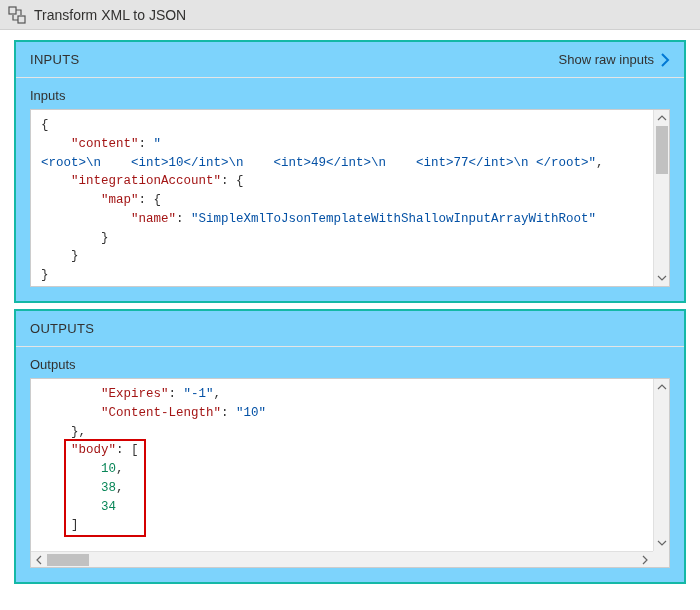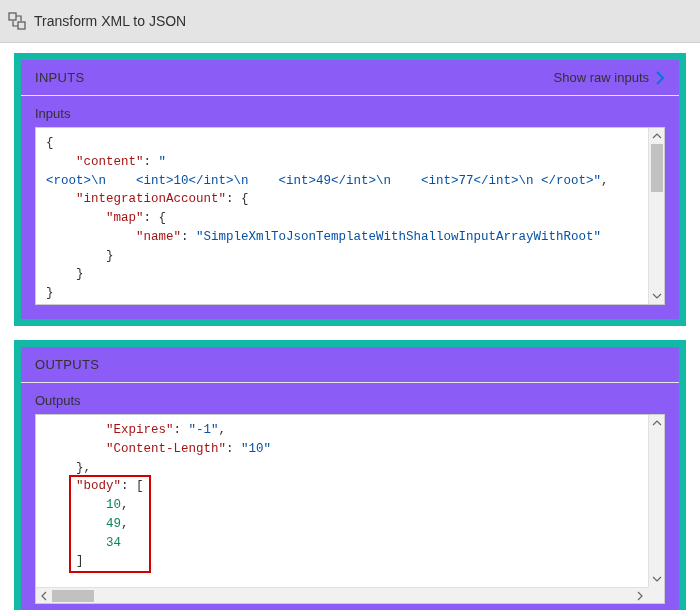--- a/index.html
+++ b/index.html
@@ -7,21 +7,21 @@
     font-family: "Segoe UI", Arial, sans-serif;
     font-size: 13px;
     background: #ffffff;
     color: #323130;
     width: 700px;
     height: 610px;
     overflow: hidden;
   }
   .title-bar {
     background: #e4e4e4;
-    height: 43px;
+    height: 30px;
     display: flex;
     align-items: center;
     padding: 0 8px;
     border-bottom: 1px solid #d0d0d0;
   }
   .title-icon {
     width: 18px;
     height: 18px;
     margin-right: 8px;
     display: flex;
@@ -29,23 +29,23 @@
     justify-content: center;
   }
   .title-text {
     font-size: 14px;
     color: #323130;
   }
   .panel-container {
     padding: 10px 14px 0 14px;
   }
   .panel {
-    border: 7px solid #14b8a6;
-    margin-bottom: 14px;
-    background: #8b5cf6;
+    border: 2px solid #14b8a6;
+    margin-bottom: 6px;
+    background: #7dd3fc;
   }
   .panel-header {
     display: flex;
     align-items: center;
     justify-content: space-between;
     padding: 10px 14px;
     border-bottom: 1px solid #e5e5e5;
   }
   .panel-title {
     font-size: 13px;
@@ -245,21 +245,21 @@
     </div>
     <div class="panel-body">
       <div class="sub-label">Outputs</div>
       <div class="code-box outputs">
         <div class="code-scroll">
 <pre class="code">        <span class="j-key">"Expires"</span><span class="j-punc">: </span><span class="j-str">"-1"</span><span class="j-punc">,</span>
         <span class="j-key">"Content-Length"</span><span class="j-punc">: </span><span class="j-str">"10"</span>
     <span class="j-punc">},</span>
     <span class="j-key">"body"</span><span class="j-punc">: [</span>
         <span class="j-num">10</span><span class="j-punc">,</span>
-        <span class="j-num">49</span><span class="j-punc">,</span>
+        <span class="j-num">38</span><span class="j-punc">,</span>
         <span class="j-num">34</span>
     <span class="j-punc">]</span></pre>
           <div class="highlight-box" style="left:33px;top:60px;width:82px;height:98px"></div>
         </div>
         <div class="vscroll">
           <div class="vscroll-up">
             <svg width="10" height="10" viewBox="0 0 10 10">
                 <path d="M1 7 L5 3 L9 7" fill="none" stroke="#666" stroke-width="1.2"></path>
               </svg>
           </div>

